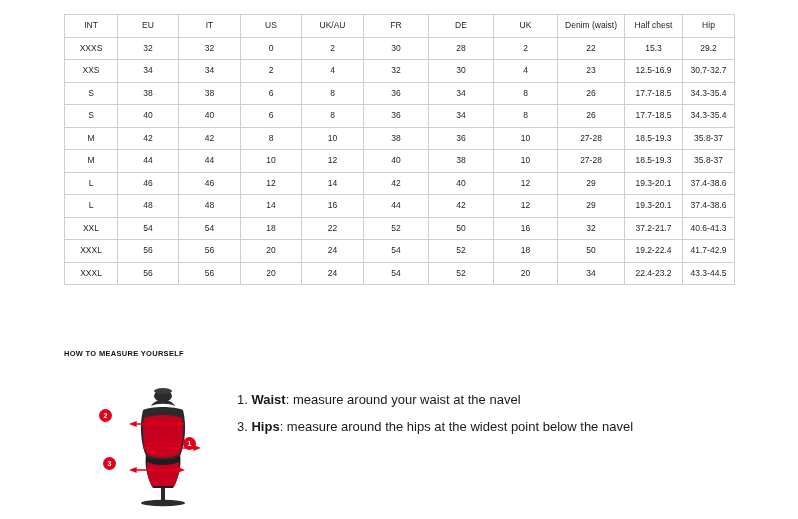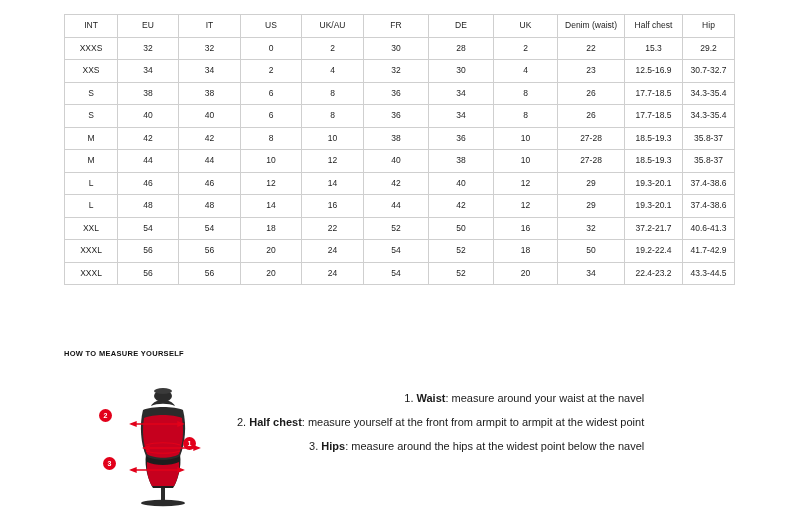--- a/index.html
+++ b/index.html
@@ -90,25 +90,24 @@
     width: 120px;
     height: 125px;
     margin-left: 35px;
     flex: 0 0 120px;
   }
   .notes {
     margin-left: 18px;
     padding-top: 10px;
   }
   .note {
-    font-size: 11px;
+    font-size: 13px;
     color: #1a1a1a;
     margin-bottom: 11px;
     line-height: 1.2;
-    text-align: right;
   }
   .note b { font-weight: bold; }
 
   
   .mannequin {
     position: absolute;
     left: 14px;
     top: 0;
   }
   .badge {
@@ -359,24 +358,20 @@
         <div class="badge badge-2">2</div>
         <div class="badge badge-3">3</div>
       </div>
 
       <div class="notes">
         <div class="note">
           <span>1.</span>
           <b>Waist</b><span>: measure around your waist at the navel</span>
         </div>
         <div class="note">
-          <span>2.</span>
-          <b>Half chest</b><span>: measure yourself at the front from armpit to armpit at the widest point</span>
-        </div>
-        <div class="note">
           <span>3.</span>
           <b>Hips</b><span>: measure around the hips at the widest point below the navel</span>
         </div>
       </div>
 
     </div>
   </div>
 
 </div>
 

